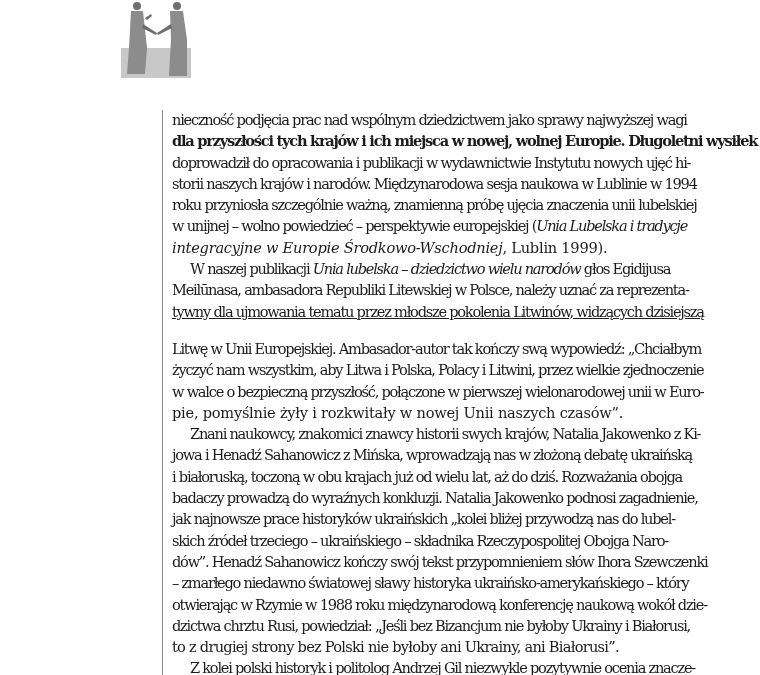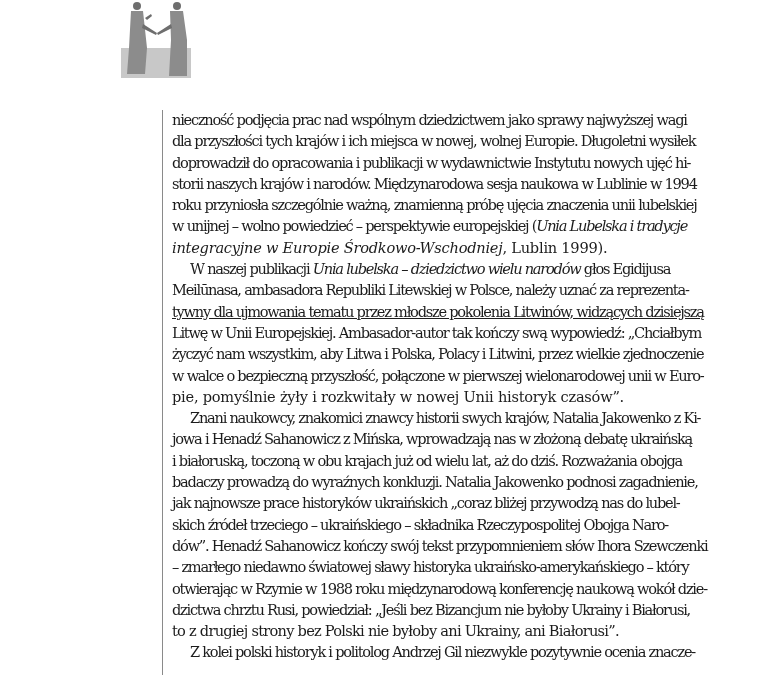--- a/index.html
+++ b/index.html
@@ -32,38 +32,38 @@
       <path d="M54 24 L40 33 L41 35 L55 28 Z"></path>
       <path d="M28 18 L34 14 L35 16 L30 20 Z"></path>
     </g>
   </svg>
 </div>
 
 <div class="rule"></div>
 
 <div class="page-text" id="page-text">
     <span class="line" style="width: 434px; letter-spacing: -1.25px;"><span>nieczność podjęcia prac nad wspólnym dziedzictwem jako sprawy najwyższej wagi</span></span>
-    <span class="line" style="width: 434px; letter-spacing: -1.25px;"><span>dla przyszłości tych krajów i ich miejsca w nowej, wolnej Europie. Długoletni wysiłek</span></span>
+    <span class="line" style="width: 434px; letter-spacing: -1.25px; font-weight: bold;"><span>dla przyszłości tych krajów i ich miejsca w nowej, wolnej Europie. Długoletni wysiłek</span></span>
     <span class="line" style="width: 434px; letter-spacing: -1.25px;"><span>doprowadził do opracowania i publikacji w wydawnictwie Instytutu nowych ujęć hi-</span></span>
     <span class="line" style="width: 434px; letter-spacing: -1.25px;"><span>storii naszych krajów i narodów. Międzynarodowa sesja naukowa w Lublinie w 1994</span></span>
     <span class="line" style="width: 434px; letter-spacing: -1.25px;"><span>roku przyniosła szczególnie ważną, znamienną próbę ujęcia znaczenia unii lubelskiej</span></span>
     <span class="line" style="width: 434px; letter-spacing: -1.25px;"><span>w unijnej – wolno powiedzieć – perspektywie europejskiej (</span><em>Unia Lubelska i tradycje</em><span></span></span>
     <span class="line last" style="width: 434px;"><span></span><em>integracyjne w Europie Środkowo-Wschodniej</em><span>, Lublin 1999).</span></span>
     <span class="line indent" style="width: 416px; letter-spacing: -1.25px;"><span>W naszej publikacji </span><em>Unia lubelska – dziedzictwo wielu narodów</em><span> głos Egidijusa</span></span>
     <span class="line" style="width: 434px; letter-spacing: -1.25px;"><span>Meilūnasa, ambasadora Republiki Litewskiej w Polsce, należy uznać za reprezenta-</span></span>
     <span class="line" style="width: 434px; letter-spacing: -1.25px; text-decoration: underline;"><span>tywny dla ujmowania tematu przez młodsze pokolenia Litwinów, widzących dzisiejszą</span></span>
-    <span class="line" style="width: 434px; letter-spacing: -1.25px;"><span>Litwę w Unii Europejskiej. Ambasador-autor tak kończy swą wypowiedź: „Chciałbym</span></span>
+    <span class="line" style="width: 434px; letter-spacing: -1.25px; margin-top: 16px;"><span>Litwę w Unii Europejskiej. Ambasador-autor tak kończy swą wypowiedź: „Chciałbym</span></span>
     <span class="line" style="width: 434px; letter-spacing: -1.25px;"><span>życzyć nam wszystkim, aby Litwa i Polska, Polacy i Litwini, przez wielkie zjednoczenie</span></span>
     <span class="line" style="width: 434px; letter-spacing: -1.25px;"><span>w walce o bezpieczną przyszłość, połączone w pierwszej wielonarodowej unii w Euro-</span></span>
-    <span class="line last" style="width: 434px;"><span>pie, pomyślnie żyły i rozkwitały w nowej Unii historyk czasów”.</span></span>
+    <span class="line last" style="width: 434px;"><span>pie, pomyślnie żyły i rozkwitały w nowej Unii naszych czasów”.</span></span>
     <span class="line indent" style="width: 416px; letter-spacing: -1.25px;"><span>Znani naukowcy, znakomici znawcy historii swych krajów, Natalia Jakowenko z Ki-</span></span>
     <span class="line" style="width: 434px; letter-spacing: -1.25px;"><span>jowa i Henadź Sahanowicz z Mińska, wprowadzają nas w złożoną debatę ukraińską</span></span>
     <span class="line" style="width: 434px; letter-spacing: -1.25px;"><span>i białoruską, toczoną w obu krajach już od wielu lat, aż do dziś. Rozważania obojga</span></span>
     <span class="line" style="width: 434px; letter-spacing: -1.25px;"><span>badaczy prowadzą do wyraźnych konkluzji. Natalia Jakowenko podnosi zagadnienie,</span></span>
-    <span class="line" style="width: 434px; letter-spacing: -1.25px;"><span>jak najnowsze prace historyków ukraińskich „coraz bliżej przywodzą nas do lubel-</span></span>
+    <span class="line" style="width: 434px; letter-spacing: -1.25px;"><span>jak najnowsze prace historyków ukraińskich „kolei bliżej przywodzą nas do lubel-</span></span>
     <span class="line" style="width: 434px; letter-spacing: -1.25px;"><span>skich źródeł trzeciego – ukraińskiego – składnika Rzeczypospolitej Obojga Naro-</span></span>
     <span class="line" style="width: 434px; letter-spacing: -1.25px;"><span>dów”. Henadź Sahanowicz kończy swój tekst przypomnieniem słów Ihora Szewczenki</span></span>
     <span class="line" style="width: 434px; letter-spacing: -1.25px;"><span>– zmarłego niedawno światowej sławy historyka ukraińsko-amerykańskiego – który</span></span>
     <span class="line" style="width: 434px; letter-spacing: -1.25px;"><span>otwierając w Rzymie w 1988 roku międzynarodową konferencję naukową wokół dzie-</span></span>
     <span class="line" style="width: 434px; letter-spacing: -1.25px;"><span>dzictwa chrztu Rusi, powiedział: „Jeśli bez Bizancjum nie byłoby Ukrainy i Białorusi,</span></span>
     <span class="line last" style="width: 434px; letter-spacing: -0.75px;"><span>to z drugiej strony bez Polski nie byłoby ani Ukrainy, ani Białorusi”.</span></span>
     <span class="line indent" style="width: 416px; letter-spacing: -1.25px;"><span>Z kolei polski historyk i politolog Andrzej Gil niezwykle pozytywnie ocenia znacze-</span></span>
   </div>
 
 </body></html>

